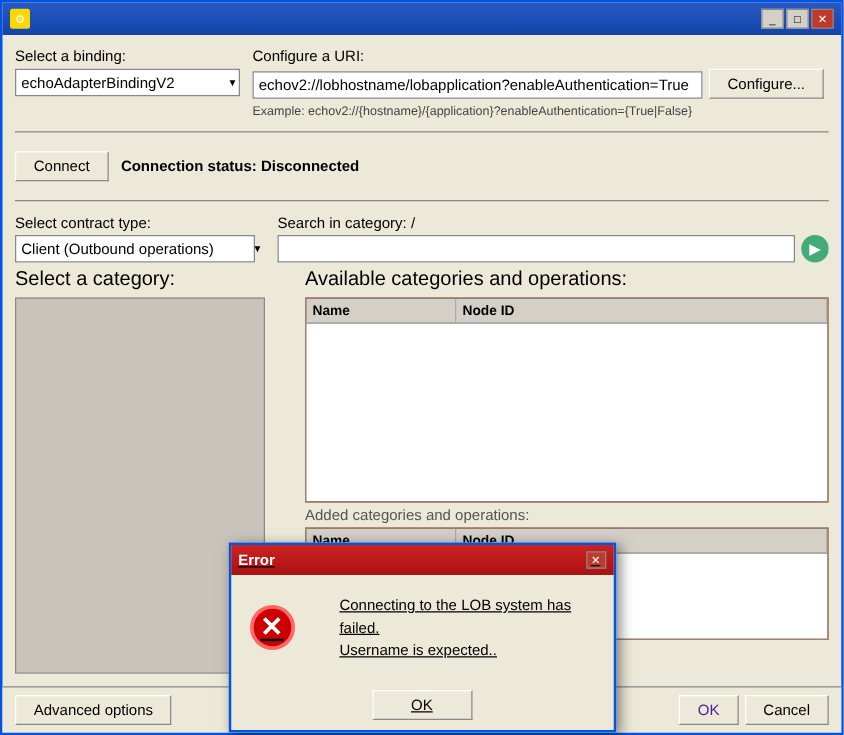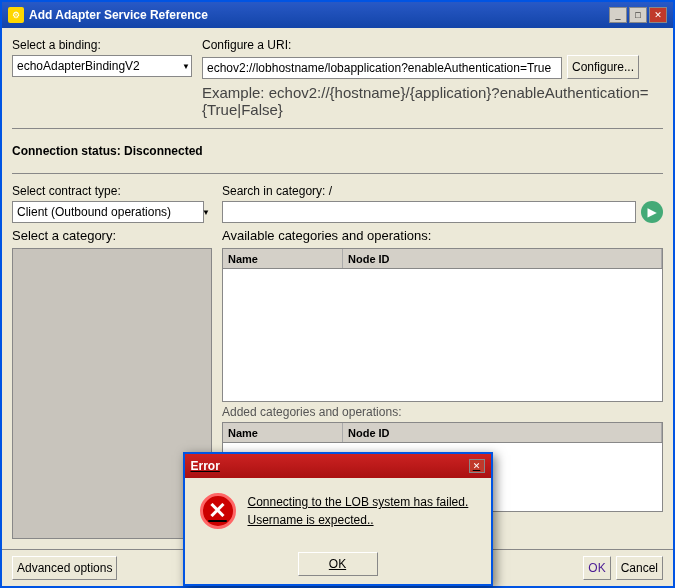--- a/index.html
+++ b/index.html
@@ -149,34 +149,34 @@
     .uri-input {
       width: 360px;
       font-size: 11px;
     }
 
     .btn {
       background: #ece9d8;
       border: 1px solid #888;
       border-top-color: #fff;
       border-left-color: #fff;
-      padding: 2px 4px;
+      padding: 2px 14px;
       font-size: 12px;
       font-family: inherit;
       cursor: pointer;
       height: 24px;
       white-space: nowrap;
     }
 
     .btn-disabled {
       color: #4c1d95;
     }
 
     .example-text {
-      font-size: 15px;
+      font-size: 10px;
       color: #444;
       margin-top: 2px;
     }
 
     .divider {
       height: 1px;
       background: #888;
       margin: 2px 0;
     }
 
@@ -211,20 +211,21 @@
       display: flex;
       flex-direction: column;
       gap: 3px;
     }
 
     .right-col {
       flex: 1;
       display: flex;
       flex-direction: column;
       gap: 3px;
+      margin-left: 22px;
     }
 
     .listbox {
       border: 1px solid #888;
       background: #c8c4bc;
       flex: 1;
       min-height: 100px;
     }
 
     .search-row {
@@ -377,53 +378,53 @@
       color: white;
       font-size: 22px;
       font-weight: bold;
       flex-shrink: 0;
       border: 3px solid #ff6666;
     }
 
     .dialog-message {
       font-size: 12px;
       line-height: 1.5;
+      margin-left: 24px;
     }
 
     .dialog-footer {
       display: flex;
       justify-content: center;
       padding: 8px;
     }
 
     .btn-ok {
       width: 80px;
     }
 
     .added-label {
       font-size: 12px;
       color: #555;
     }
 
     .section-label {
-      font-size: 13px;
+      font-size: 16px;
       margin-bottom: 2px;
     }
   </style>
 </head>
 <body>
 
 <div class="window">
 
   <div class="title-bar">
     <div class="title-bar-left">
       <div class="title-icon">
         <span>⚙</span>
       </div>
-      <span class="title-text">Add Adapter Service Reference</span>
     </div>
     <div class="title-controls">
       <button class="title-btn">_</button>
       <button class="title-btn">□</button>
       <button class="title-btn close">✕</button>
     </div>
   </div>
 
   <div class="content">
 
@@ -442,20 +443,21 @@
           <input type="text" class="uri-input" value="echov2://lobhostname/lobapplication?enableAuthentication=True" style="">
           <button class="btn">Configure...</button>
         </div>
         <span class="example-text">Example: echov2://{hostname}/{application}?enableAuthentication={True|False}</span>
       </div>
     </div>
 
     <div class="divider"></div>
 
     <div class="connection-row">
+      <button class="btn">Connect</button>
       <span class="connection-status">
         <span>Connection status:</span>
         <span>Disconnected</span>
       </span>
     </div>
 
     <div class="divider"></div>
 
     <div class="main-area">
 

